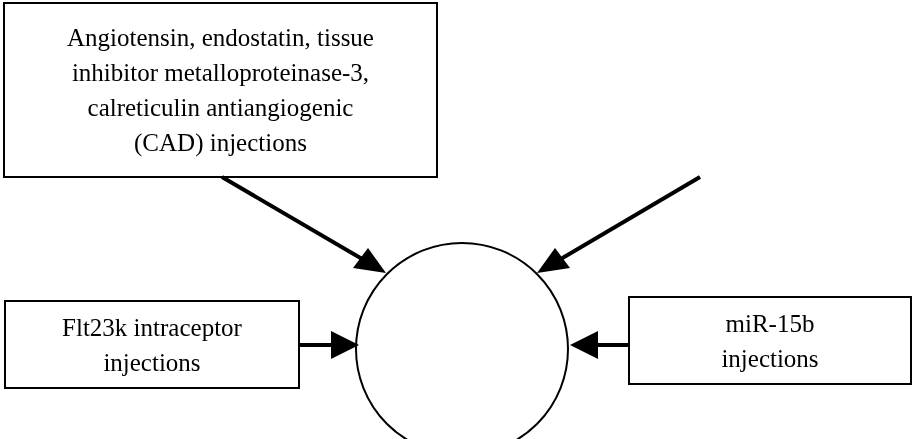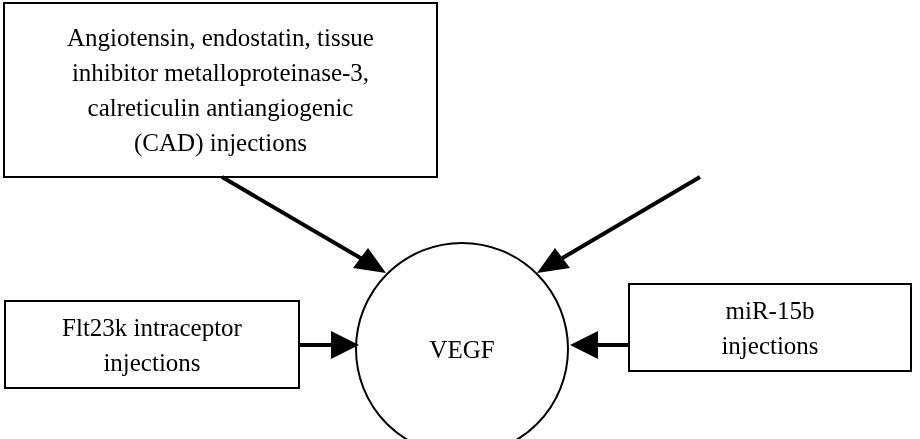--- a/index.html
+++ b/index.html
@@ -27,21 +27,21 @@
     text-align: center;
     color: #000000;
     font-size: 25px;
     line-height: 35px;
     white-space: pre-line;
     z-index: 2;
   }
   #box-top-left  { left: 3px;   top: 2px;   width: 435px; height: 176px; }
   #box-top-right { left: 484px; top: 2px;   width: 429px; height: 176px; }
   #box-bot-left  { left: 4px;   top: 300px; width: 296px; height: 89px;  }
-  #box-bot-right { left: 628px; top: 283px; width: 284px; height: 89px;  }
+  #box-bot-right { left: 628px; top: 296px; width: 284px; height: 89px;  }
 
   #center-circle {
     position: absolute;
     left: 355px;
     top: 242px;
     width: 214px;
     height: 214px;
     box-sizing: border-box;
     border: 2px solid #000000;
     border-radius: 50%;
@@ -93,21 +93,20 @@
   </div>
 
   <div class="node-box" id="box-bot-right">
     <span>miR-15b
 injections</span>
   </div>
 
   <div id="center-circle"></div>
 
   <div id="center-label">
-    <span>VEGF</span>
   </div>
 
   <svg id="arrow-layer" viewBox="0 0 920 439" width="920" height="439" xmlns="http://www.w3.org/2000/svg">
 
     <g>
       <line x1="222" y1="177" x2="369" y2="263" stroke="#000000" stroke-width="4"></line>
       <polygon points="386,273 353,268 368,248" fill="#000000"></polygon>
     </g>
 
     <g>

